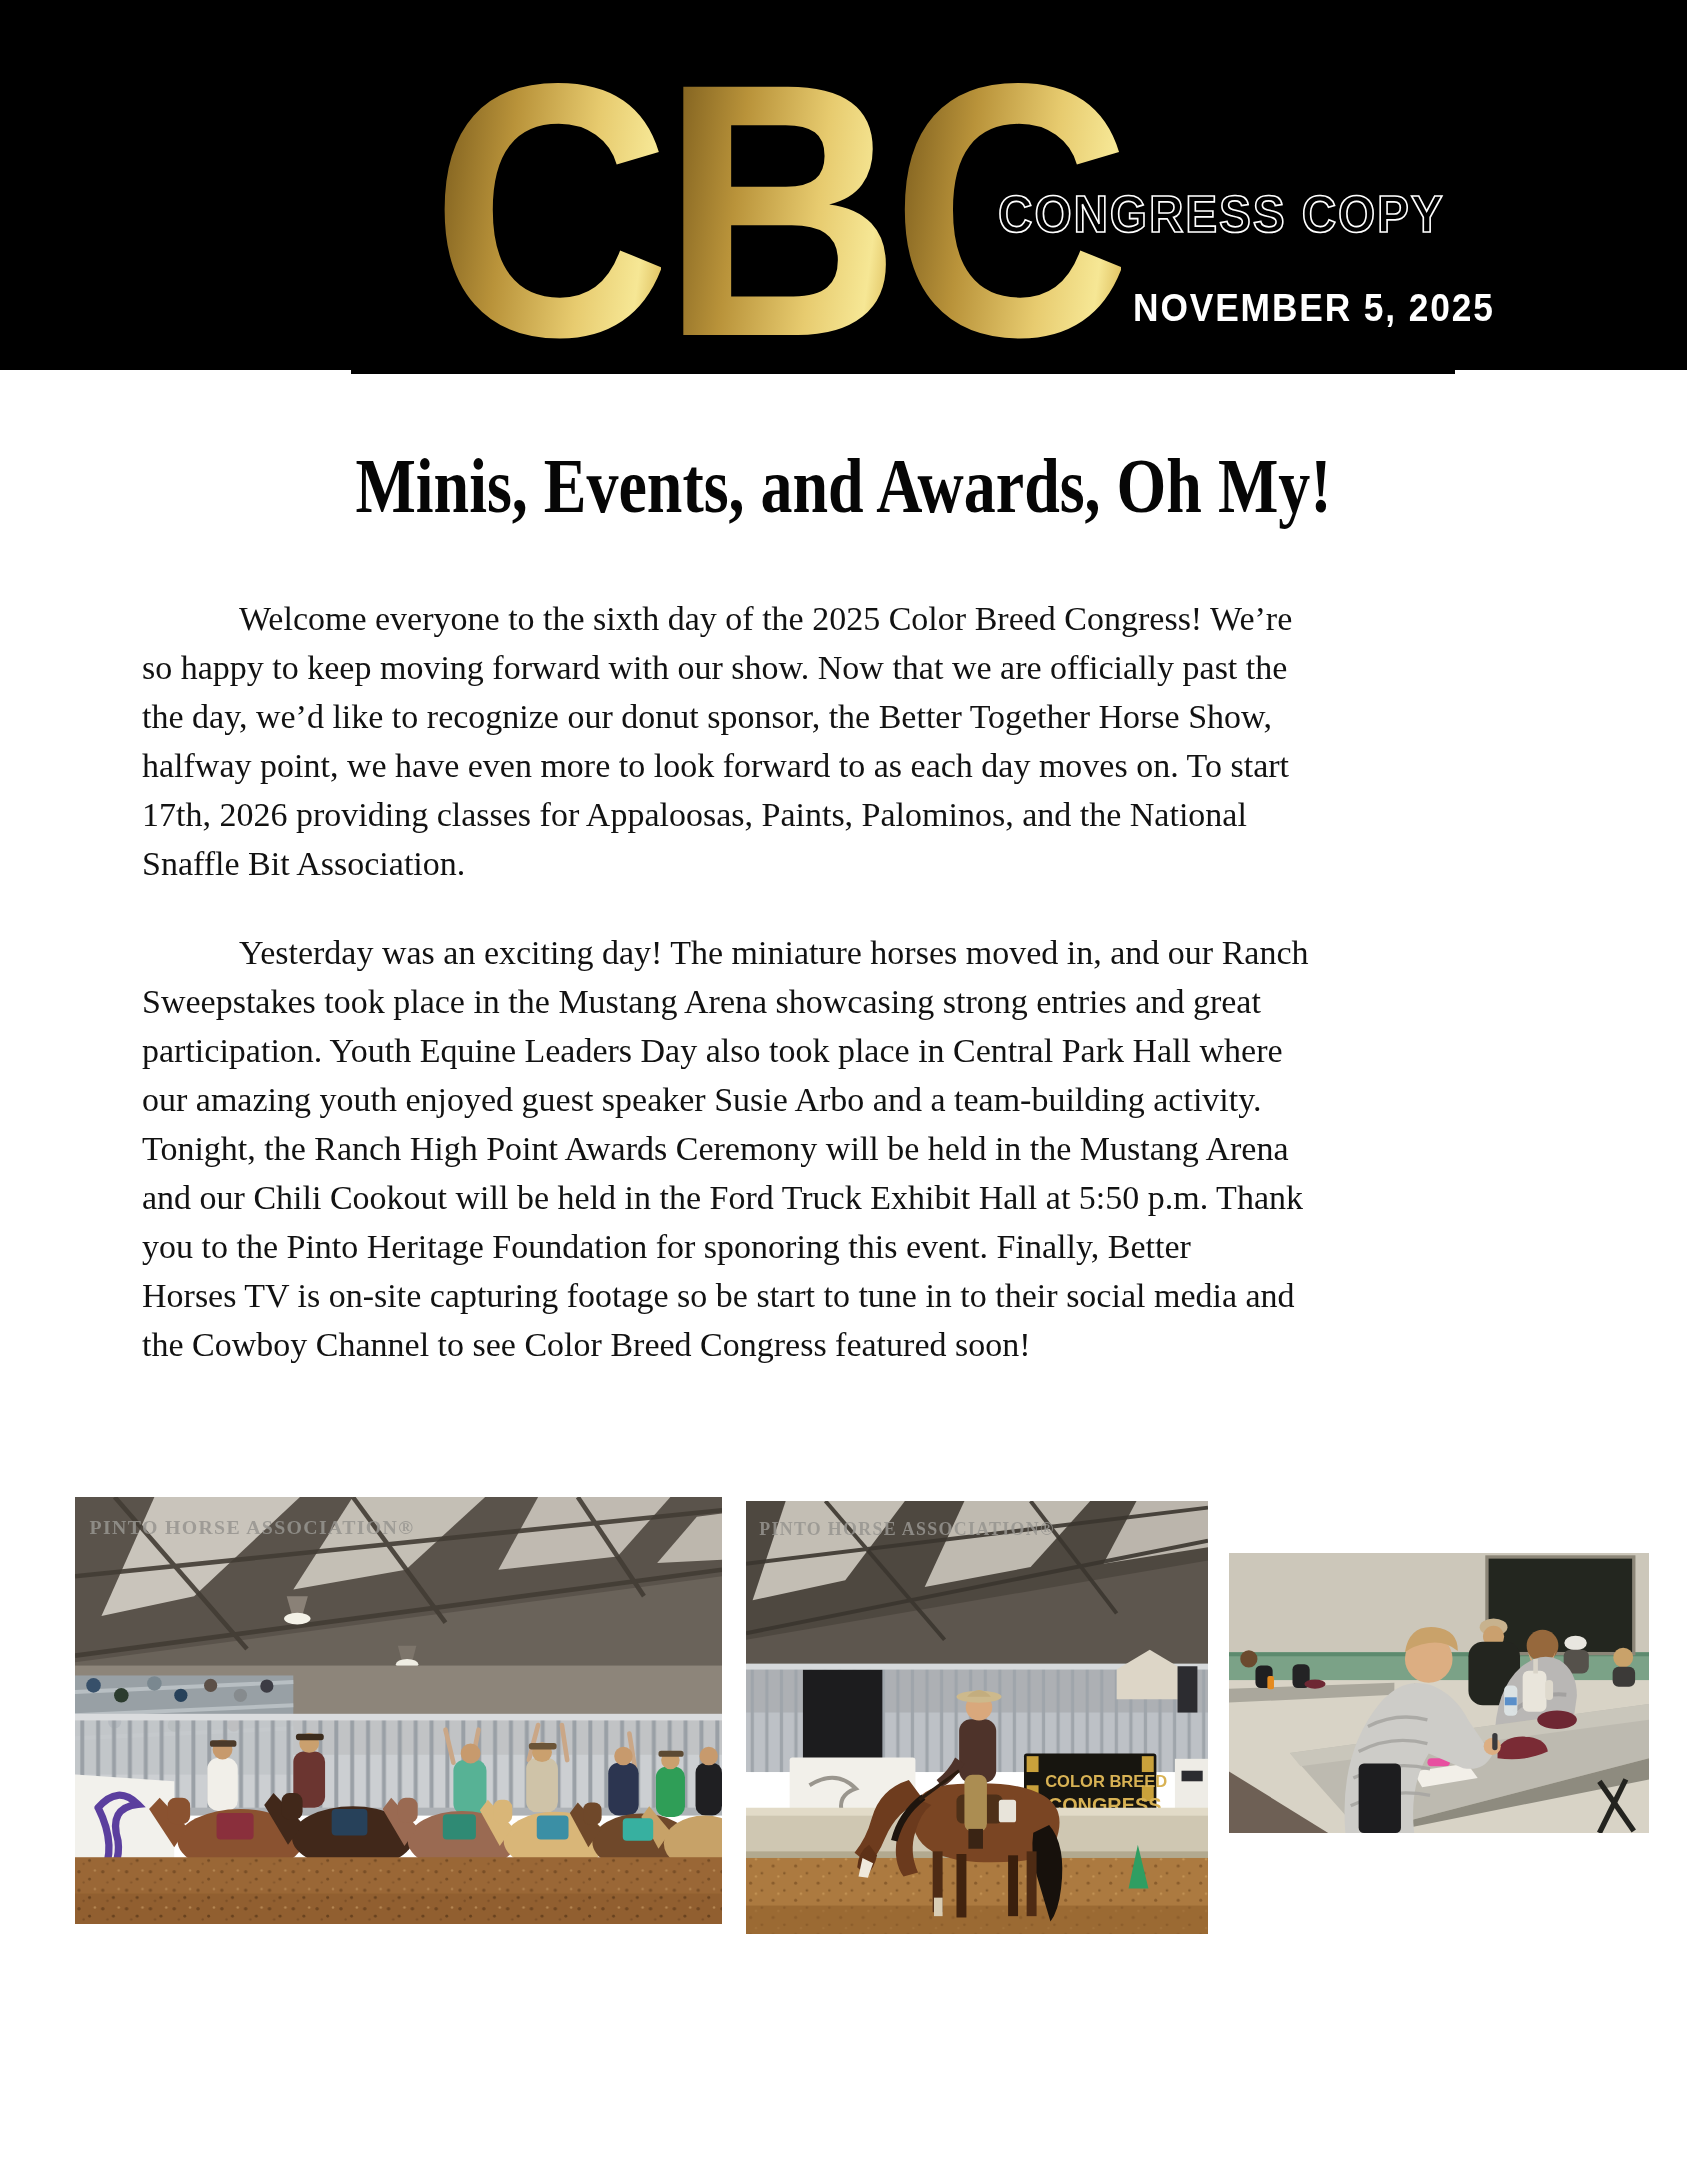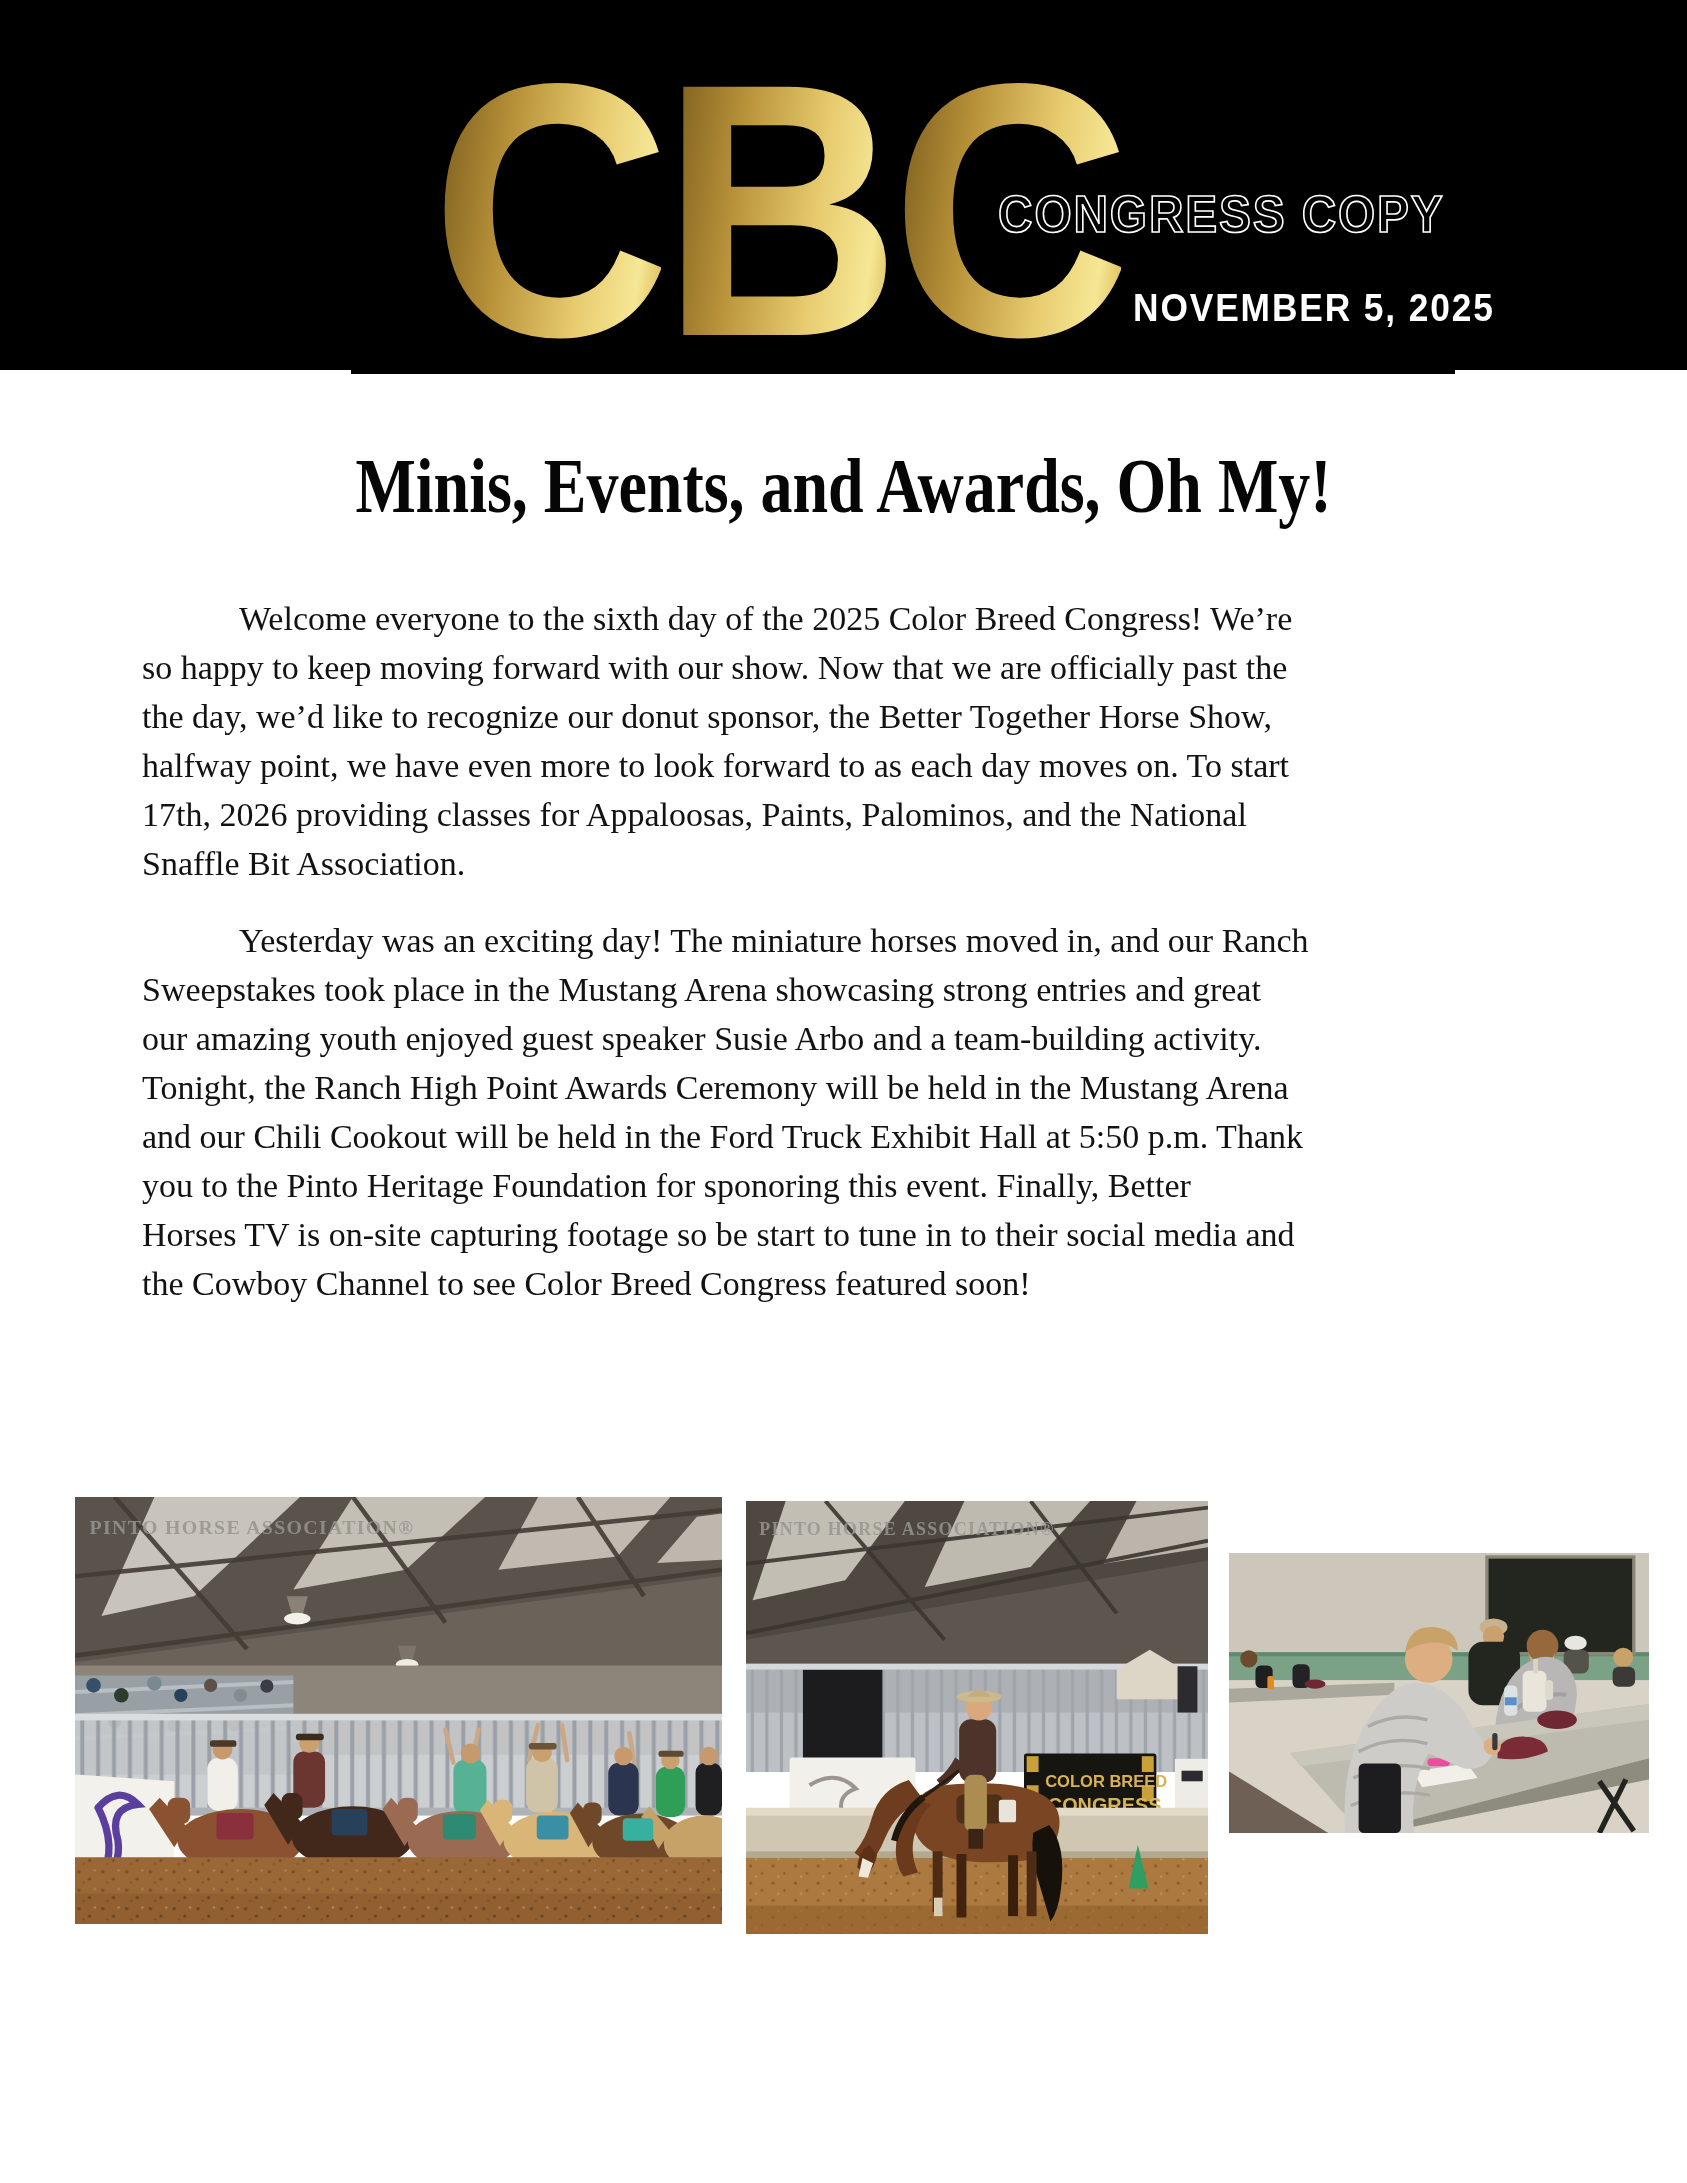--- a/index.html
+++ b/index.html
@@ -23,21 +23,21 @@
   .issue-date{position:absolute;left:1133px;top:288px;font-family:"Liberation Sans", sans-serif;
         font-weight:bold;font-size:38px;line-height:41px;letter-spacing:2px;color:#ffffff;
         white-space:nowrap;transform:scaleX(0.93);transform-origin:left center;}
   
   .headline{position:absolute;left:0;top:447px;width:1687px;text-align:center;
         font-family:"Liberation Serif", serif;font-weight:bold;font-size:78px;line-height:78px;
         color:#060606;transform:scaleX(0.82);transform-origin:center;white-space:nowrap;}
   .bodycopy{position:absolute;left:142px;top:594px;width:1416px;color:#121212;}
   .bodyline{font-size:34px;line-height:49px;white-space:nowrap;}
   .indent{padding-left:97px;}
-  .para2{margin-top:28px;}
+  .para2{margin-top:40px;}
   
   .photo{position:absolute;overflow:hidden;}
   .photo svg{display:block;width:100%;height:100%;}
   .ph1{left:75px;top:1497px;width:647px;height:427px;}
   .ph2{left:746px;top:1501px;width:462px;height:433px;}
   .ph3{left:1229px;top:1553px;width:420px;height:280px;}
   .wm{font-family:"Liberation Serif", serif;font-weight:bold;fill:#979590;opacity:0.85;}
 </style>
 </head>
 <body>
@@ -64,20 +64,21 @@
       <div class="bodyline indent">Welcome everyone to the sixth day of the 2025 Color Breed Congress! We’re</div>
       <div class="bodyline">so happy to keep moving forward with our show. Now that we are officially past the</div>
       <div class="bodyline">the day, we’d like to recognize our donut sponsor, the Better Together Horse Show,</div>
       <div class="bodyline">halfway point, we have even more to look forward to as each day moves on. To start</div>
       <div class="bodyline">17th, 2026 providing classes for Appaloosas, Paints, Palominos, and the National</div>
       <div class="bodyline">Snaffle Bit Association.</div>
     </div>
     <div class="para2">
       <div class="bodyline indent">Yesterday was an exciting day! The miniature horses moved in, and our Ranch</div>
       <div class="bodyline">Sweepstakes took place in the Mustang Arena showcasing strong entries and great</div>
+      <div class="bodyline">participation. Youth Equine Leaders Day also took place in Central Park Hall where</div>
       <div class="bodyline">our amazing youth enjoyed guest speaker Susie Arbo and a team-building activity.</div>
       <div class="bodyline">Tonight, the Ranch High Point Awards Ceremony will be held in the Mustang Arena</div>
       <div class="bodyline">and our Chili Cookout will be held in the Ford Truck Exhibit Hall at 5:50 p.m. Thank</div>
       <div class="bodyline">you to the Pinto Heritage Foundation for sponoring this event. Finally, Better</div>
       <div class="bodyline">Horses TV is on-site capturing footage so be start to tune in to their social media and</div>
       <div class="bodyline">the Cowboy Channel to see Color Breed Congress featured soon!</div>
     </div>
   </div>
 
   <div class="photo ph1">

